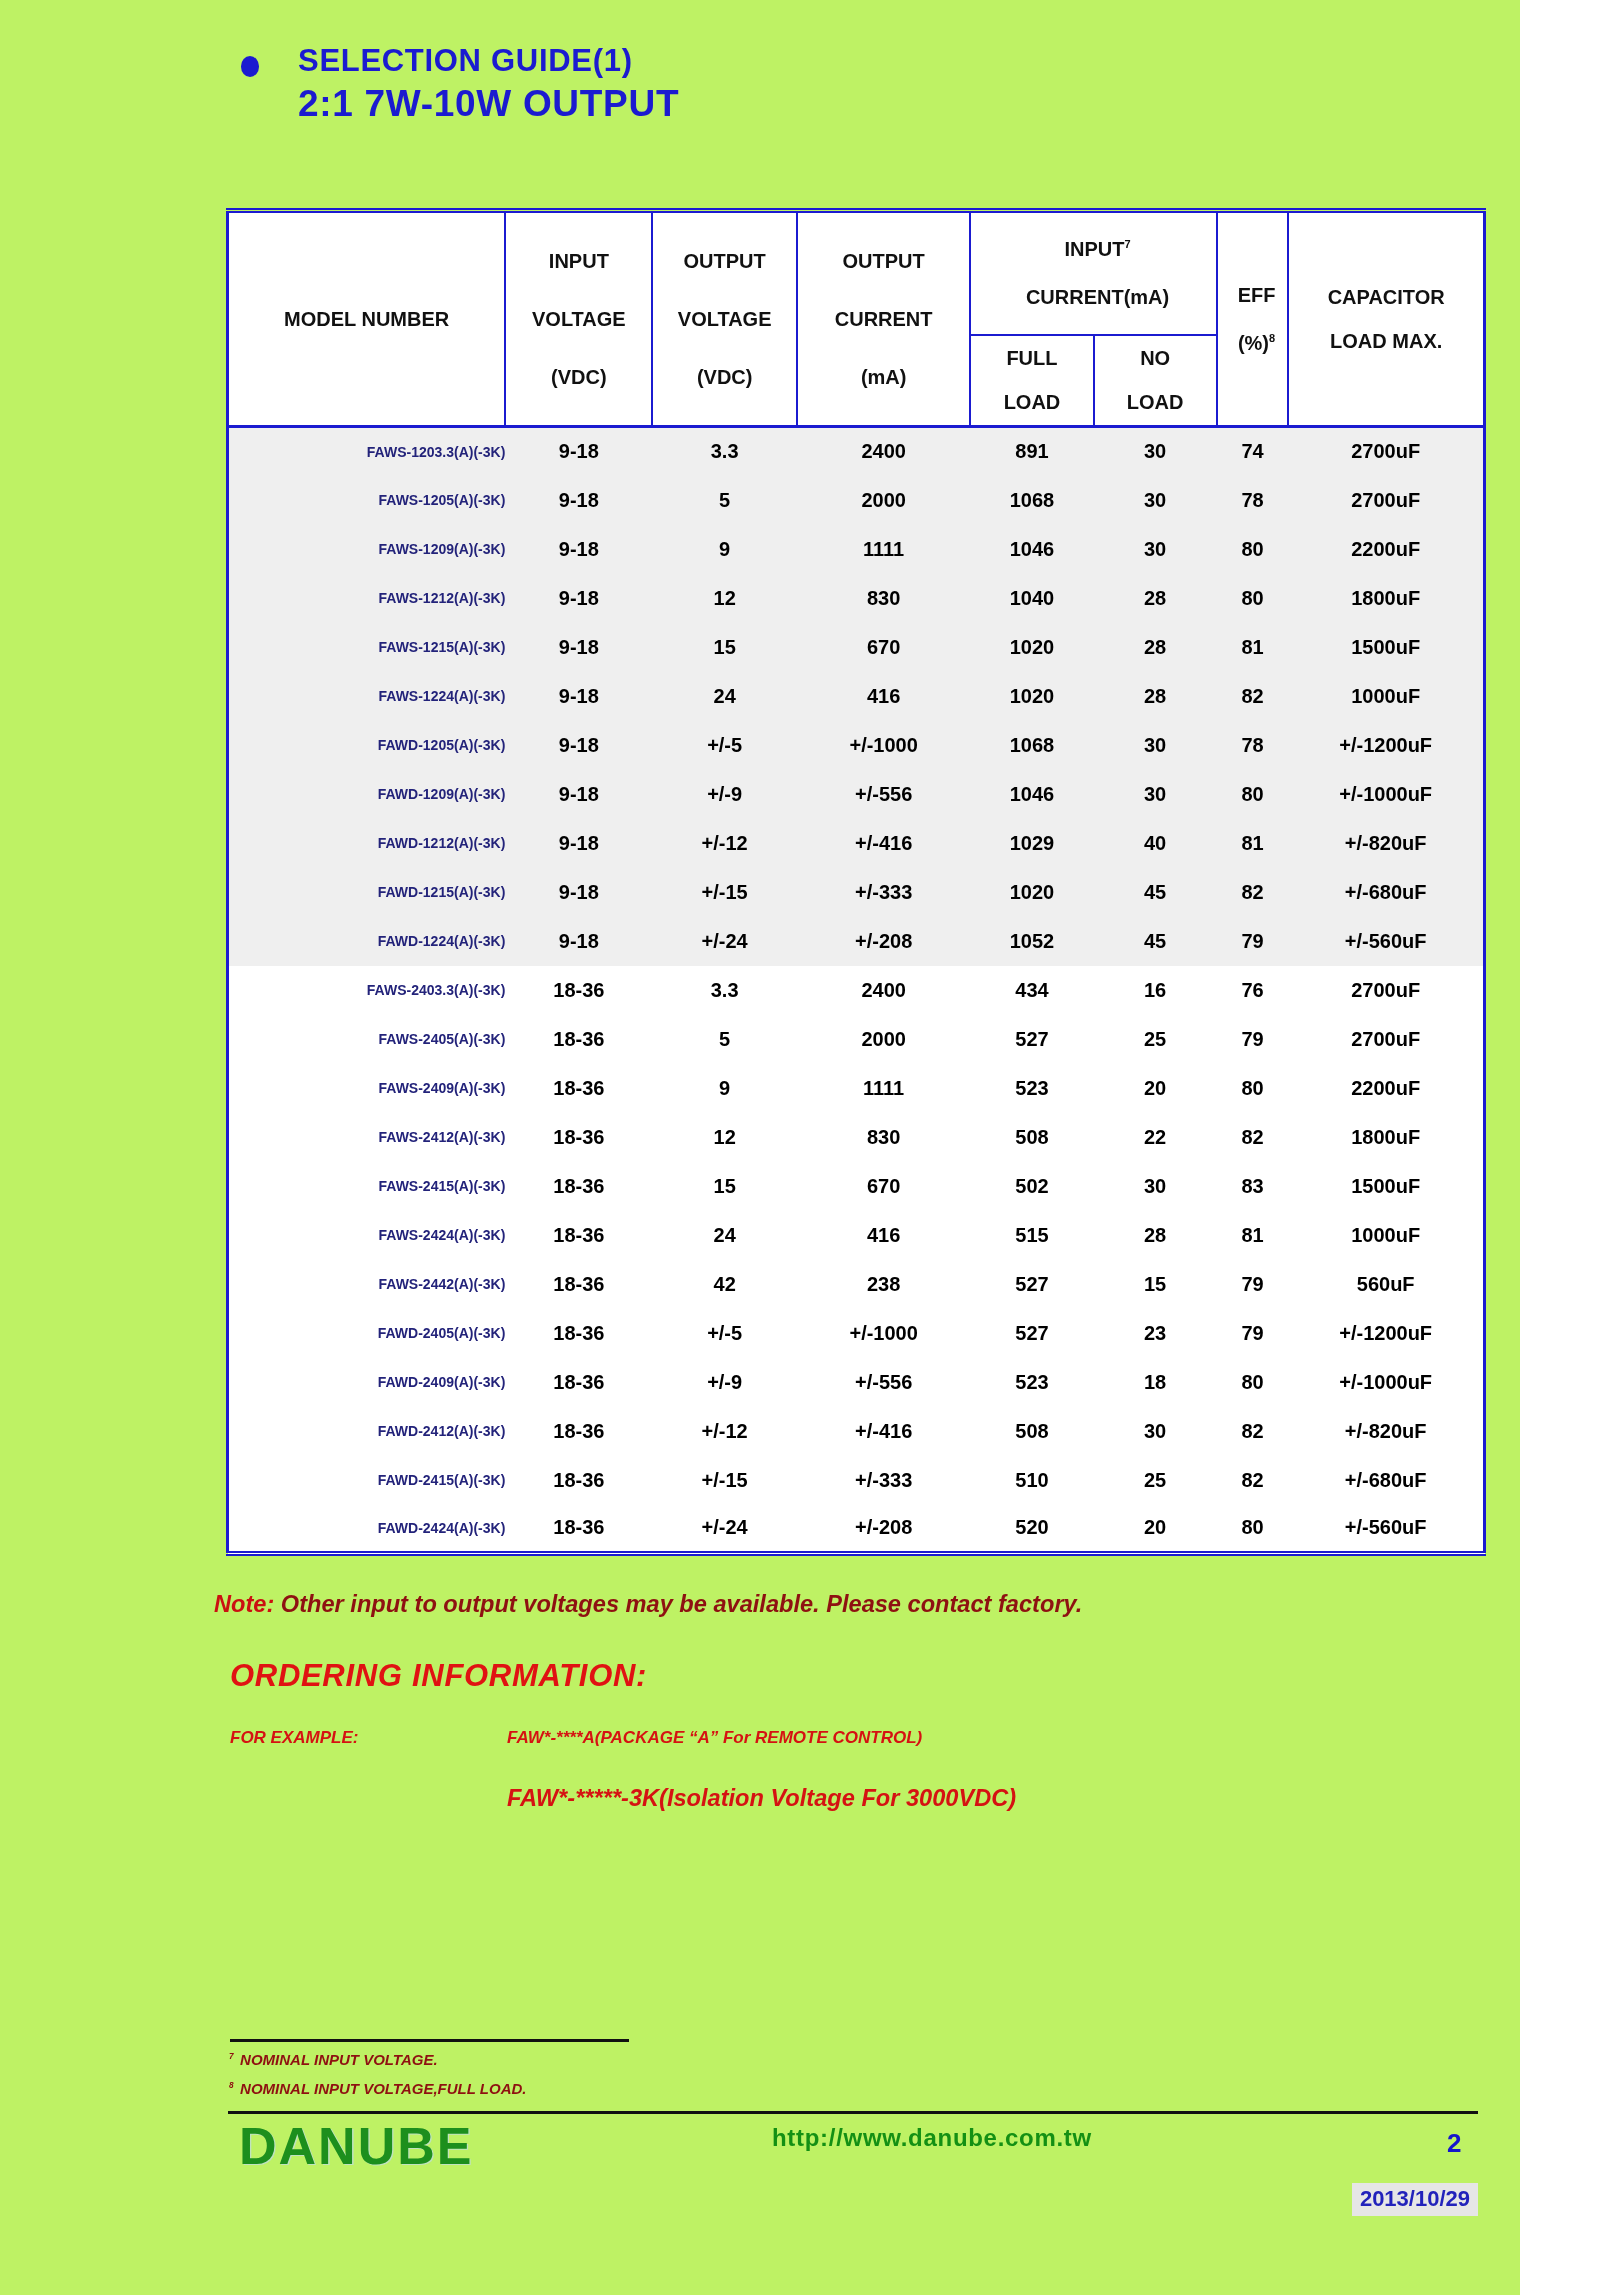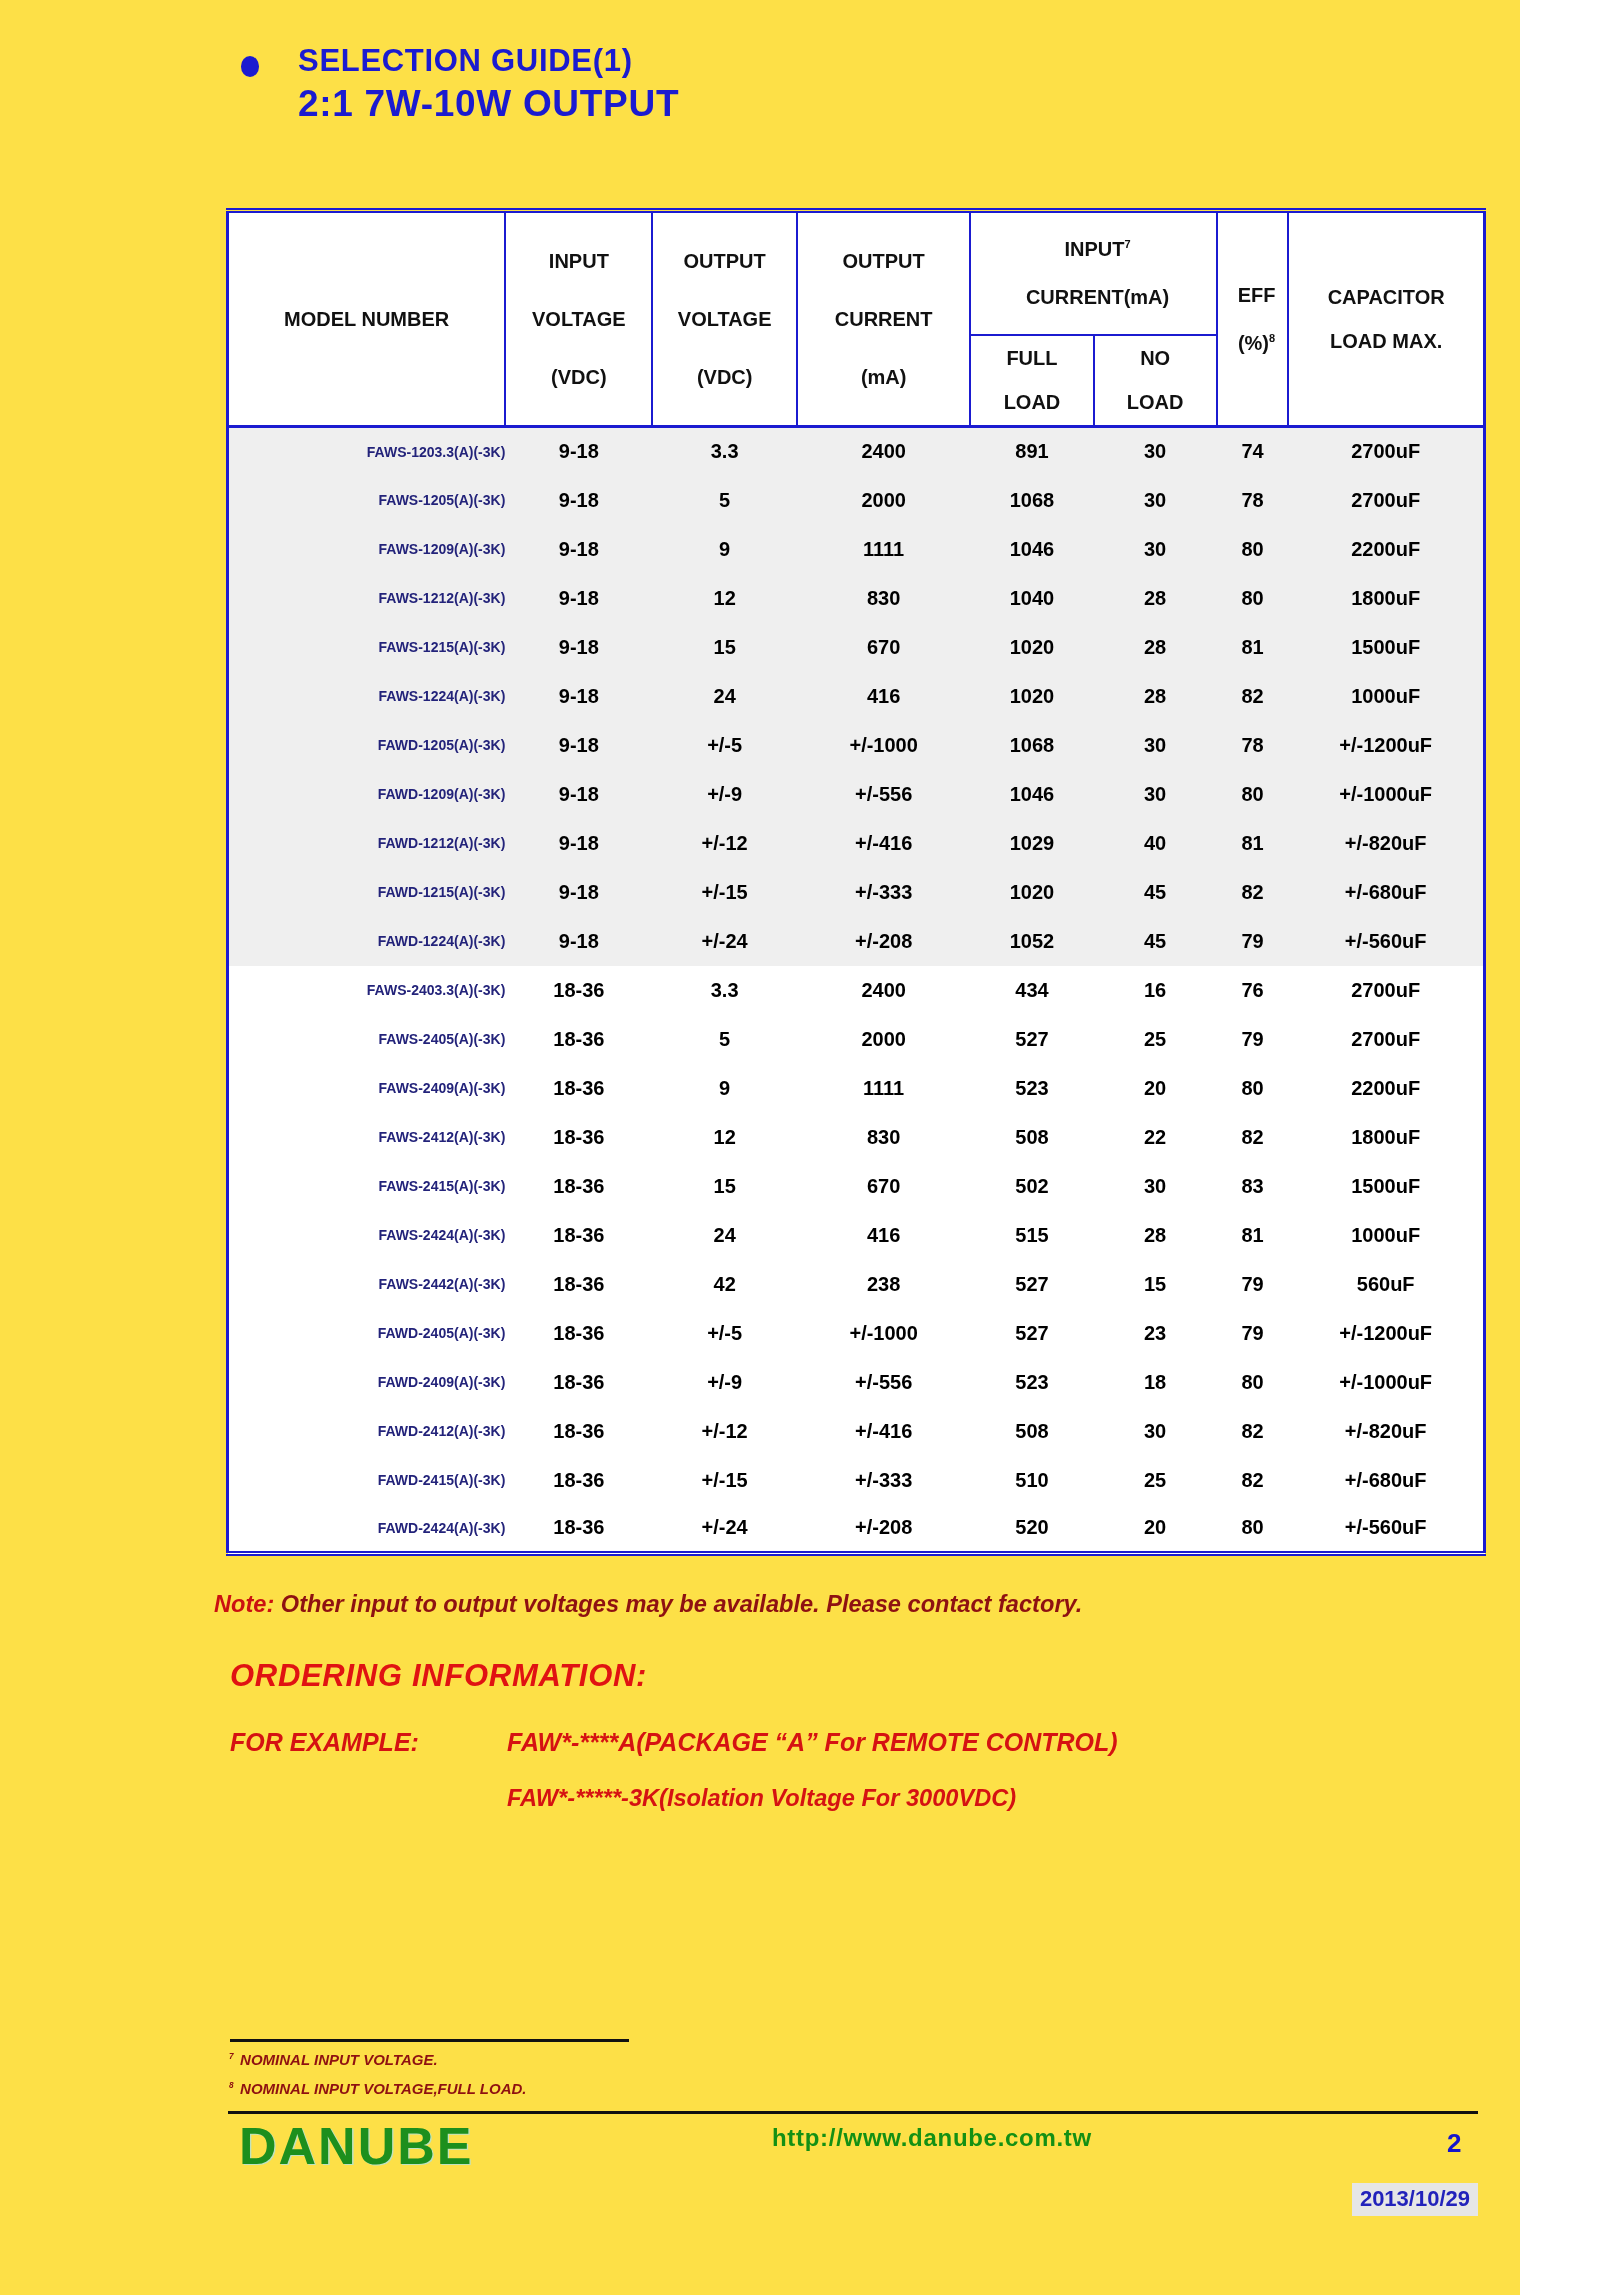--- a/index.html
+++ b/index.html
@@ -1,18 +1,18 @@
 <!DOCTYPE html>
 <html style="font-size:10.5px"><head>
 <meta charset="utf-8">
 <style>
   * { margin:0; padding:0; box-sizing:border-box; }
   html,body { background:#ffffff; }
   .page {
-    position:relative; width:1520px; height:2295px; background:#fde047;
+    position:relative; width:1520px; height:2295px; background:#bef264;
     font-family:"Liberation Sans", sans-serif; overflow:hidden;
   }
   
   .bullet {
     position:absolute; left:241px; top:56px; width:18.3px; height:21px;
     background:#1b1bd0; border-radius:50%;
   }
   .title-block { position:absolute; left:298px; top:43px; color:#1b1bd0; }
   .title-line1 { font-size:31px; font-weight:bold; letter-spacing:0.7px; }
   .title-line2 { font-size:37px; font-weight:bold; letter-spacing:0.7px; margin-top:3.9px; }
@@ -52,21 +52,21 @@
   
   .note { position:absolute; left:214px; top:1591px; font-size:23.6px;
           font-style:italic; font-weight:bold; color:#8e1111; }
   .note .note-label { color:#cb1111; }
 
   
   .ordering-heading {
     position:absolute; left:230px; top:1658px; font-size:31px;
     font-style:italic; font-weight:bold; color:#e01212; letter-spacing:0.7px;
   }
-  .example-row1 { position:absolute; left:230px; top:1728px; font-size:25px;
+  .example-row1 { position:absolute; left:230px; top:1728px; font-size:17px;
                   font-style:italic; font-weight:bold; color:#d51212; }
   .example-row1 .ex-label { display:inline-block; width:277px; }
   .example-row2 { position:absolute; left:507px; top:1785px; font-size:23.6px;
                   font-style:italic; font-weight:bold; color:#d51212; }
 
   
   .rule-short { position:absolute; left:230px; top:2039px; width:399px; height:2.6px; background:#111; }
   .footnote { position:absolute; left:229px; font-size:15px; font-style:italic;
               font-weight:bold; color:#8e1111; }
   .footnote sup { margin-right:6.5px; }

